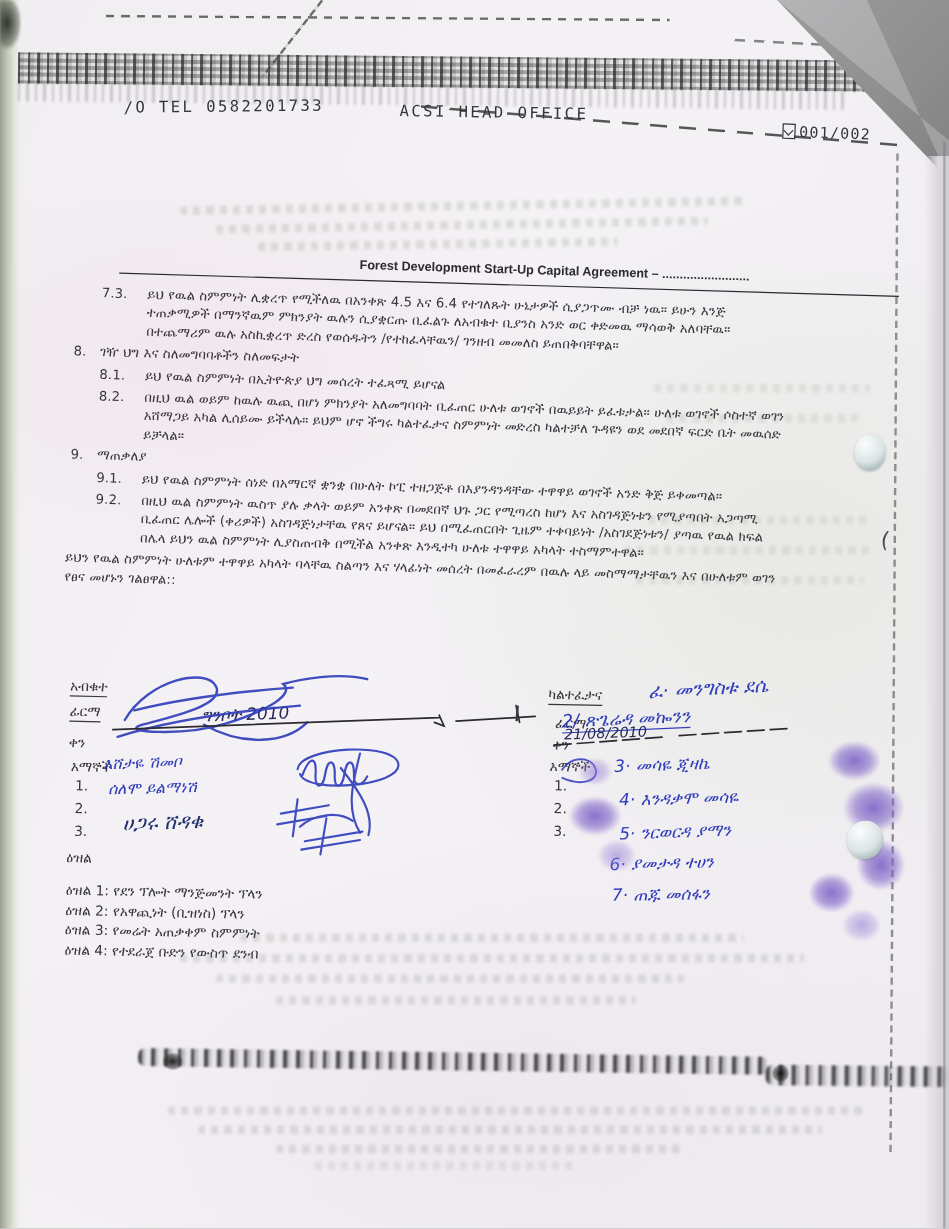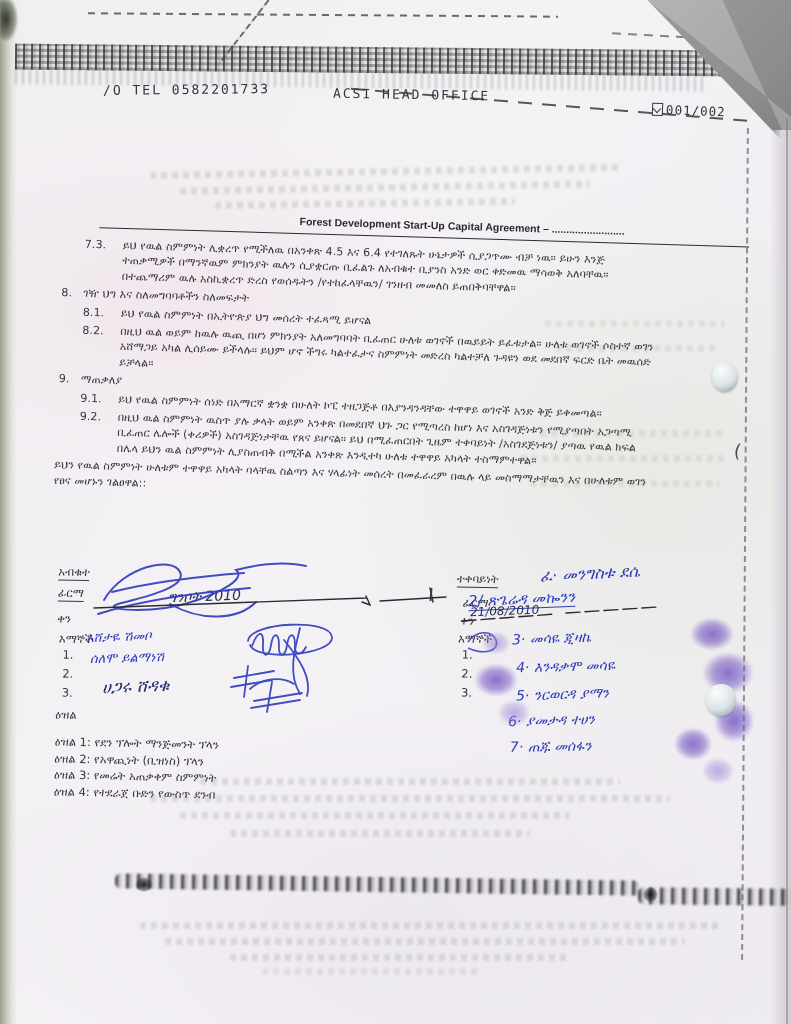--- a/index.html
+++ b/index.html
@@ -200,21 +200,21 @@
     <div class="row"><span class="annex-label">ዕዝል</span></div>
     <div class="annex-list">
       <div><span>ዕዝል 1:</span> <span>የደን ፕሎት ማንጅመንት ፕላን</span></div>
       <div><span>ዕዝል 2:</span> <span>የአዋጪነት (ቢዝነስ) ፕላን</span></div>
       <div><span>ዕዝል 3:</span> <span>የመሬት አጠቃቀም ስምምነት</span></div>
       <div><span>ዕዝል 4:</span> <span>የተደራጀ ቡድን የውስጥ ደንብ</span></div>
     </div>
   </div>
 
   <div class="sig sig-right">
-    <div class="row"><span class="u party">ተቀባይነት</span></div>
+    <div class="row"><span class="u party">ካልተፈታና</span></div>
     <div class="row">
         <span class="firma">ፊርማ</span>
       </div>
     <div class="row qen"><span>ቀን</span></div>
     <div class="row em"><span>እማኞች</span></div>
     <div class="row wrow" style="margin-left:10px;"><span>1.</span></div>
     <div class="row wrow" style="margin-left:10px;"><span>2.</span></div>
     <div class="row wrow" style="margin-left:10px;"><span>3.</span></div>
   </div>
 

